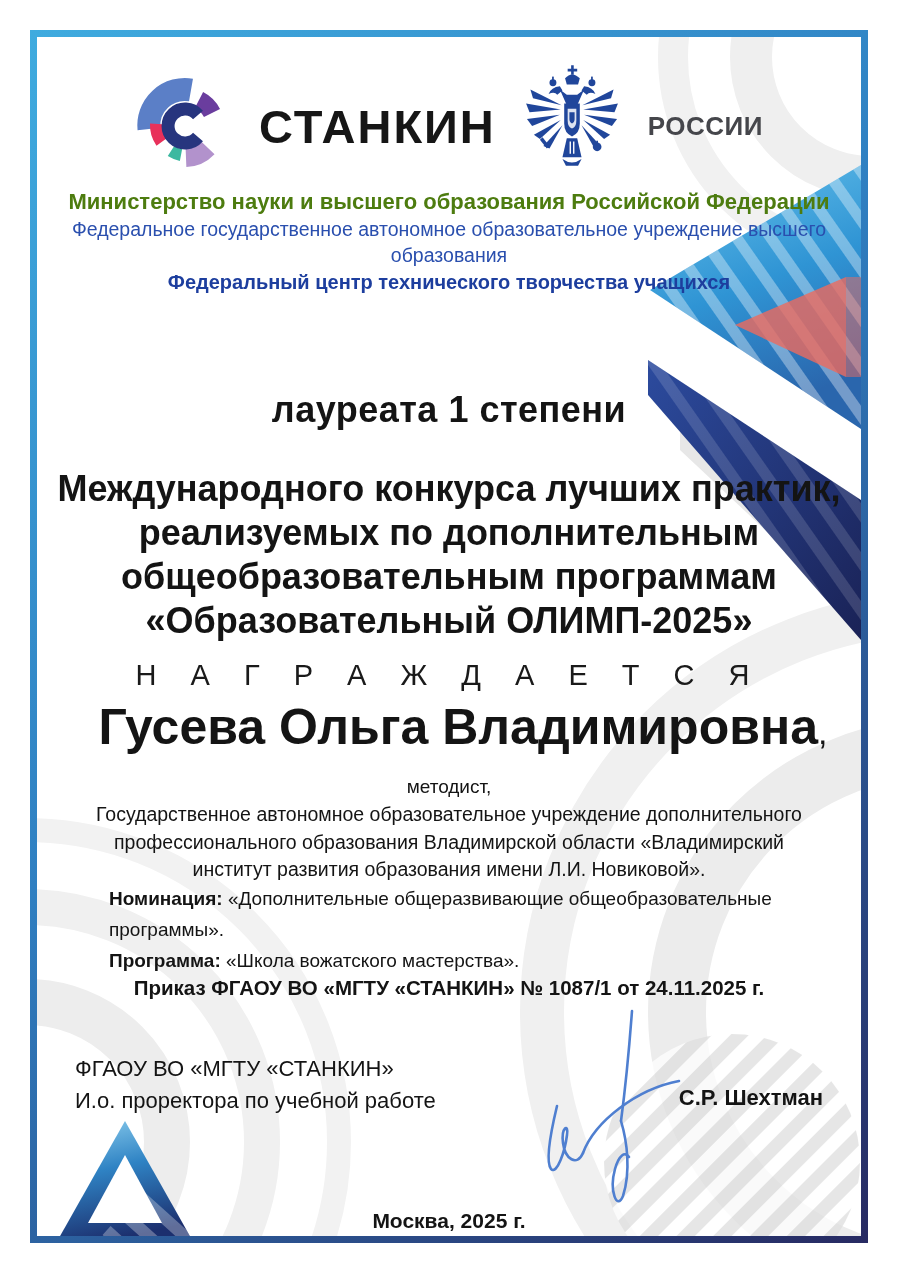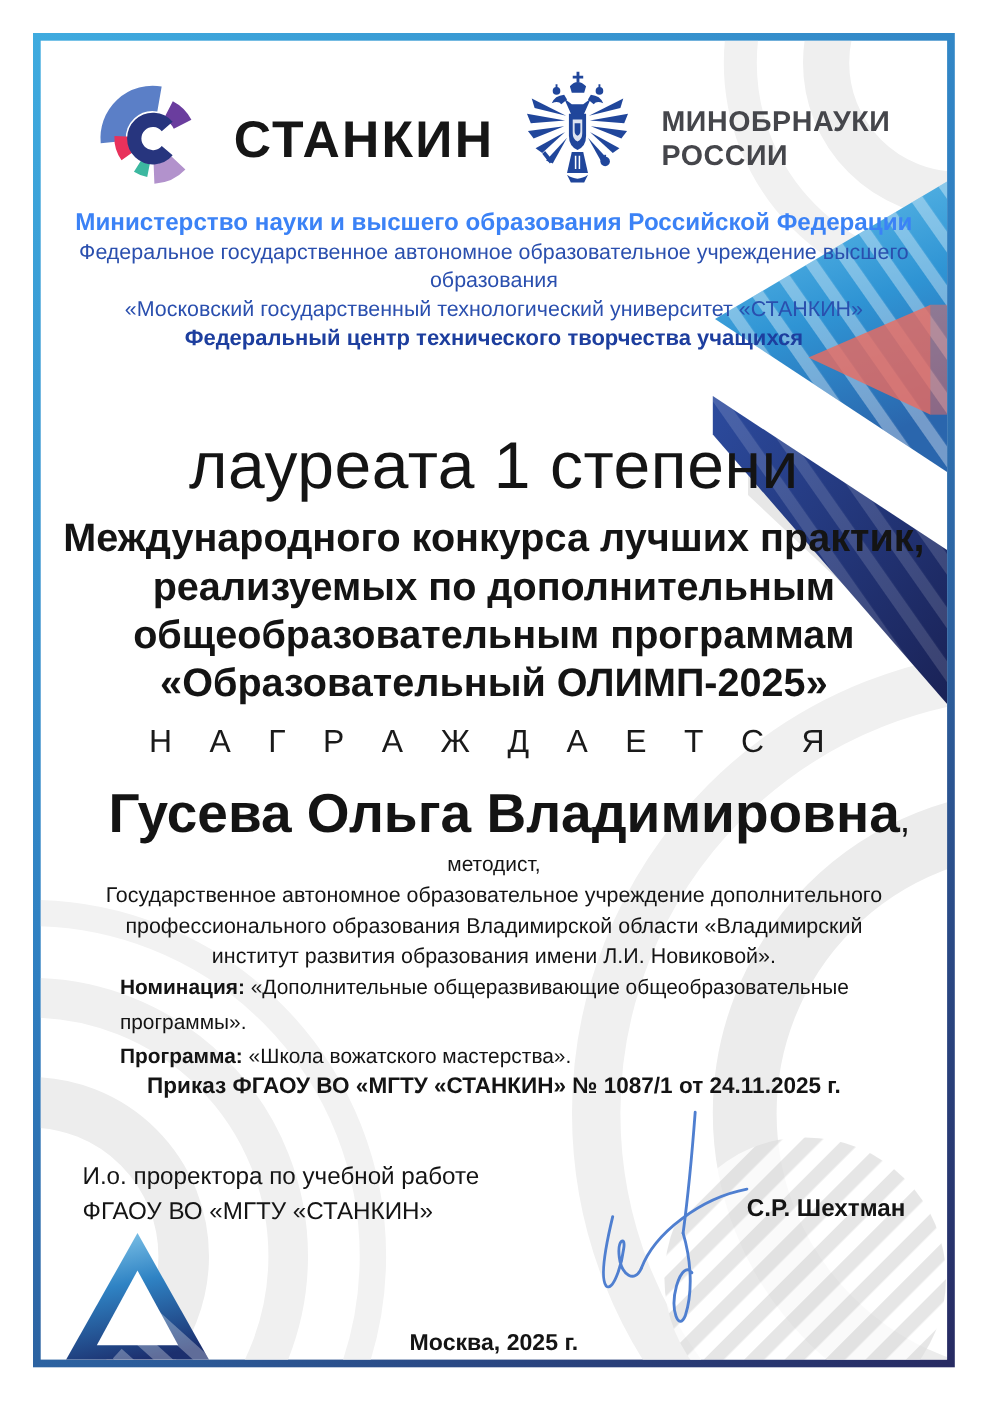--- a/index.html
+++ b/index.html
@@ -19,44 +19,44 @@
   .layer-trdecor{position:absolute;right:0;top:100px;width:270px;height:580px;z-index:2;}
   .block{position:absolute;left:0;right:0;text-align:center;z-index:3;}
 
   
   .header-row{top:18px;height:142px;display:flex;align-items:center;justify-content:center;gap:24px;}
   .stankin-word{font-size:47px;font-weight:700;letter-spacing:2px;color:#161616;}
   .minobr{font-size:26px;font-weight:600;color:#45464b;line-height:31px;text-align:left;letter-spacing:.5px;}
 
   
   .ministry{top:150px;}
-  .ministry .l1{font-size:22px;font-weight:700;color:#3b82f6;line-height:29px;}
+  .ministry .l1{font-size:22px;font-weight:700;color:#4d7c0f;line-height:29px;}
   .ministry .l2,.ministry .l3{font-size:19.5px;color:#2a4fae;line-height:26px;}
   .ministry .l4{font-size:20px;font-weight:700;color:#1d3e9e;line-height:28px;}
 
   
   .band{
     top:258px;height:78px;z-index:1;
     background:linear-gradient(to right,#f5c3ce 0%,#e0507० 0%,#e05070 16%,#d62a4e 40%,#d62a4e 100%);
   }
   .band::before{
     content:"";position:absolute;inset:0;
     background:repeating-linear-gradient(115deg,rgba(255,255,255,.5) 0 13px,rgba(255,255,255,0) 13px 37px);
     -webkit-mask-image:linear-gradient(to right,#000 0%,#000 22%,transparent 52%);
     mask-image:linear-gradient(to right,#000 0%,#000 22%,transparent 52%);
   }
   .band .diploma{
     position:relative;font-size:66px;font-weight:800;letter-spacing:4px;color:#ffffff;line-height:78px;
   }
 
-  .degree{top:352px;font-size:60px;font-weight:400;letter-spacing:.5px;}
+  .degree{top:352px;font-size:36px;font-weight:700;letter-spacing:.5px;}
   .contest{top:430px;font-size:36px;font-weight:700;line-height:44px;}
   .contest .inner{display:inline-block;max-width:800px;}
   .awarded{top:622px;font-size:29px;font-weight:400;letter-spacing:13px;color:#1a1a1a;}
-  .name{top:660px;font-size:50px;font-weight:800;line-height:84px;padding-left:28px;}
+  .name{top:660px;font-size:50px;font-weight:800;line-height:60px;padding-left:28px;}
   .name .suffix{font-weight:400;font-size:34px;}
   .position{top:739px;font-size:19px;}
   .org{top:764px;font-size:19.5px;line-height:27.5px;}
   .org .inner{display:inline-block;max-width:740px;}
 
   .details{top:846px;left:72px;right:auto;width:700px;text-align:left;font-size:19px;line-height:31px;}
   .details b{font-weight:700;}
   .order{top:939px;font-size:20.5px;font-weight:700;}
 
   .signer{top:1016px;left:38px;right:auto;text-align:left;font-size:22px;line-height:32px;font-weight:500;}
@@ -160,29 +160,27 @@
         <path d="M55,50 h10 v14 q0,7 -5,9 q-5,-2 -5,-9 z" fill="#ffffff" opacity="0.85"></path>
         <path d="M57,54 h6 v8 q0,4 -3,5 q-3,-1 -3,-5 z" fill="#20469b"></path>
         <path d="M54,84 l-5,22 h22 l-5,-22 z"></path>
         <path d="M58,88 v14 M62,88 v14" stroke="#ffffff" stroke-width="1.6"></path>
         <circle cx="89" cy="94" r="5"></circle>
           <rect x="88" y="87" width="2" height="5"></rect>
         <path d="M31,96 l-8,-10 l3,-3 l8,10 z"></path>
         <path d="M49,108 q11,8 22,0 l-4,8 h-14 z"></path>
       </svg>
       <div class="minobr">
-        <div>МИНОБРНАУКИ</div>
         <div>РОССИИ</div>
       </div>
     </div>
 
     <div class="block ministry">
       <div class="l1">Министерство науки и высшего образования Российской Федерации</div>
       <div class="l2">Федеральное государственное автономное образовательное учреждение высшего образования</div>
-      <div class="l3">«Московский государственный технологический университет «СТАНКИН»</div>
       <div class="l4">Федеральный центр технического творчества учащихся</div>
     </div>
 
     <div class="block band">
       <div class="diploma">ДИПЛОМ</div>
     </div>
 
     <div class="block degree">лауреата 1 степени</div>
 
     <div class="block contest">
@@ -202,22 +200,22 @@
     </div>
 
     <div class="block details">
       <div><b>Номинация:</b><span> «Дополнительные общеразвивающие общеобразовательные программы».</span></div>
       <div><b>Программа:</b><span> «Школа вожатского мастерства».</span></div>
     </div>
 
     <div class="block order">Приказ ФГАОУ ВО «МГТУ «СТАНКИН» № 1087/1 от 24.11.2025 г.</div>
 
     <div class="block signer">
+      <div>ФГАОУ ВО «МГТУ «СТАНКИН»</div>
       <div>И.о. проректора по учебной работе</div>
-      <div>ФГАОУ ВО «МГТУ «СТАНКИН»</div>
     </div>
 
     <div class="signature-wrap">
       <svg width="170" height="210" viewBox="0 0 170 210" aria-hidden="true">
         <g fill="none" stroke="#4f7fd0" stroke-width="2.6" stroke-linecap="round">
           <path d="M95,2 C92,42 88,82 84,112"></path>
           <path d="M20,97 C14,122 8,152 14,160 C20,166 28,142 30,126 C32,114 24,118 26,134 C28,150 40,158 46,144"></path>
           <path d="M46,144 C58,112 100,80 142,72"></path>
           <path d="M84,112 C90,132 94,162 86,187 C80,202 72,182 78,160 C82,146 88,142 92,148"></path>
         </g>

